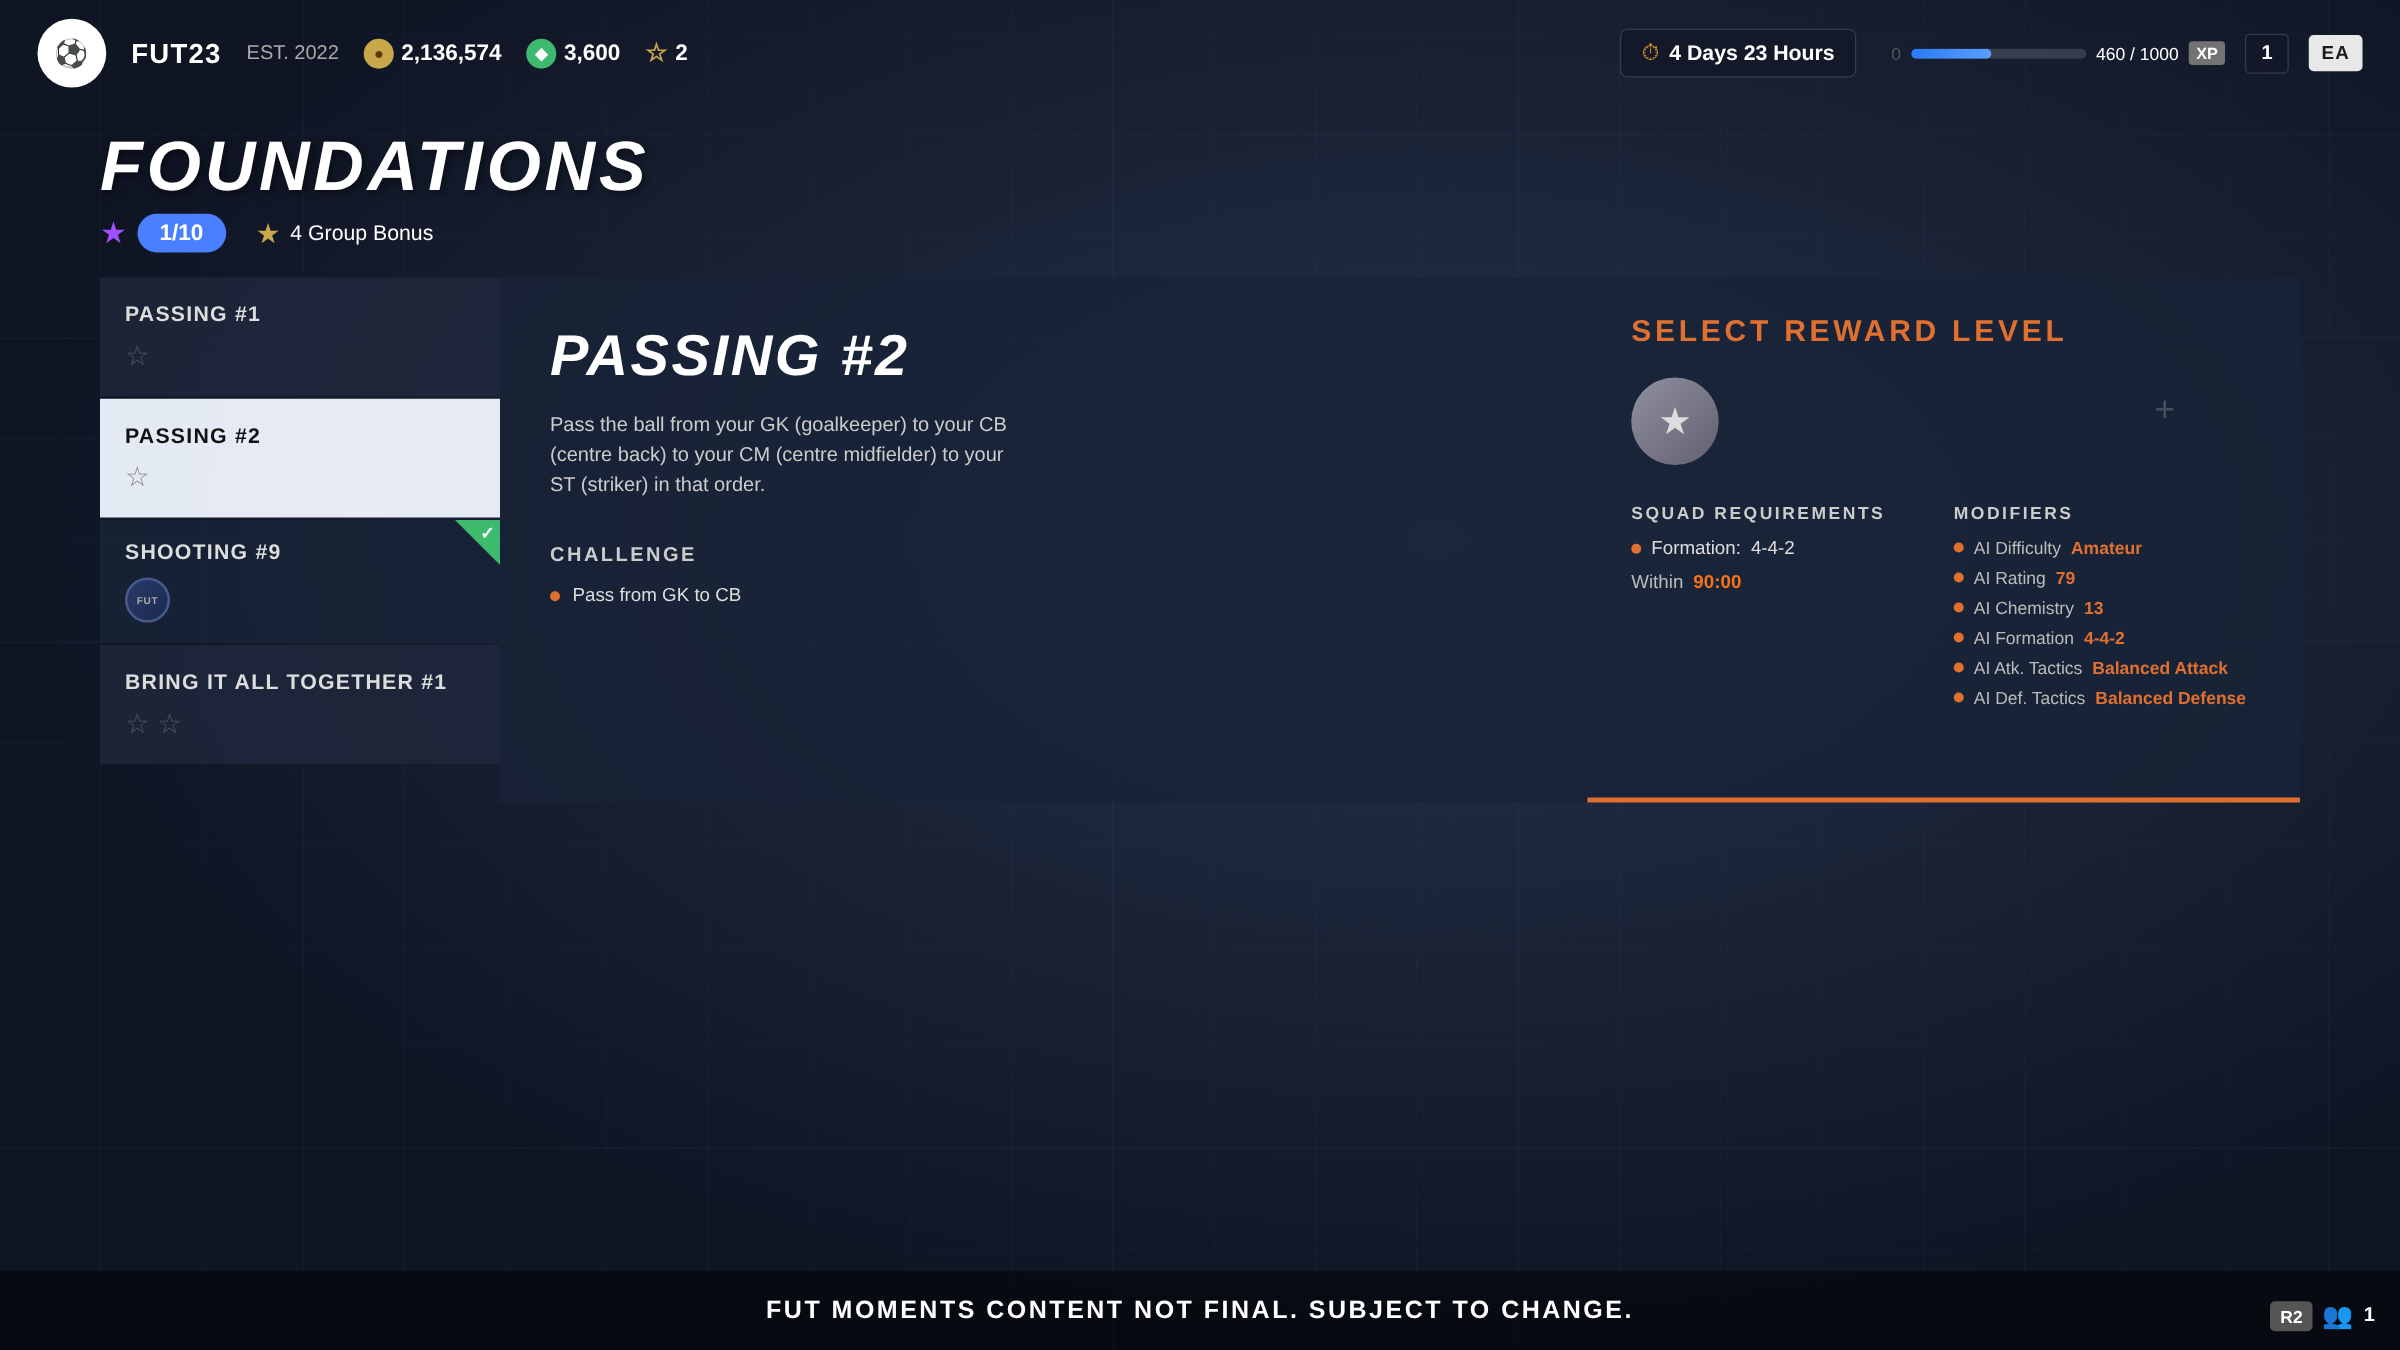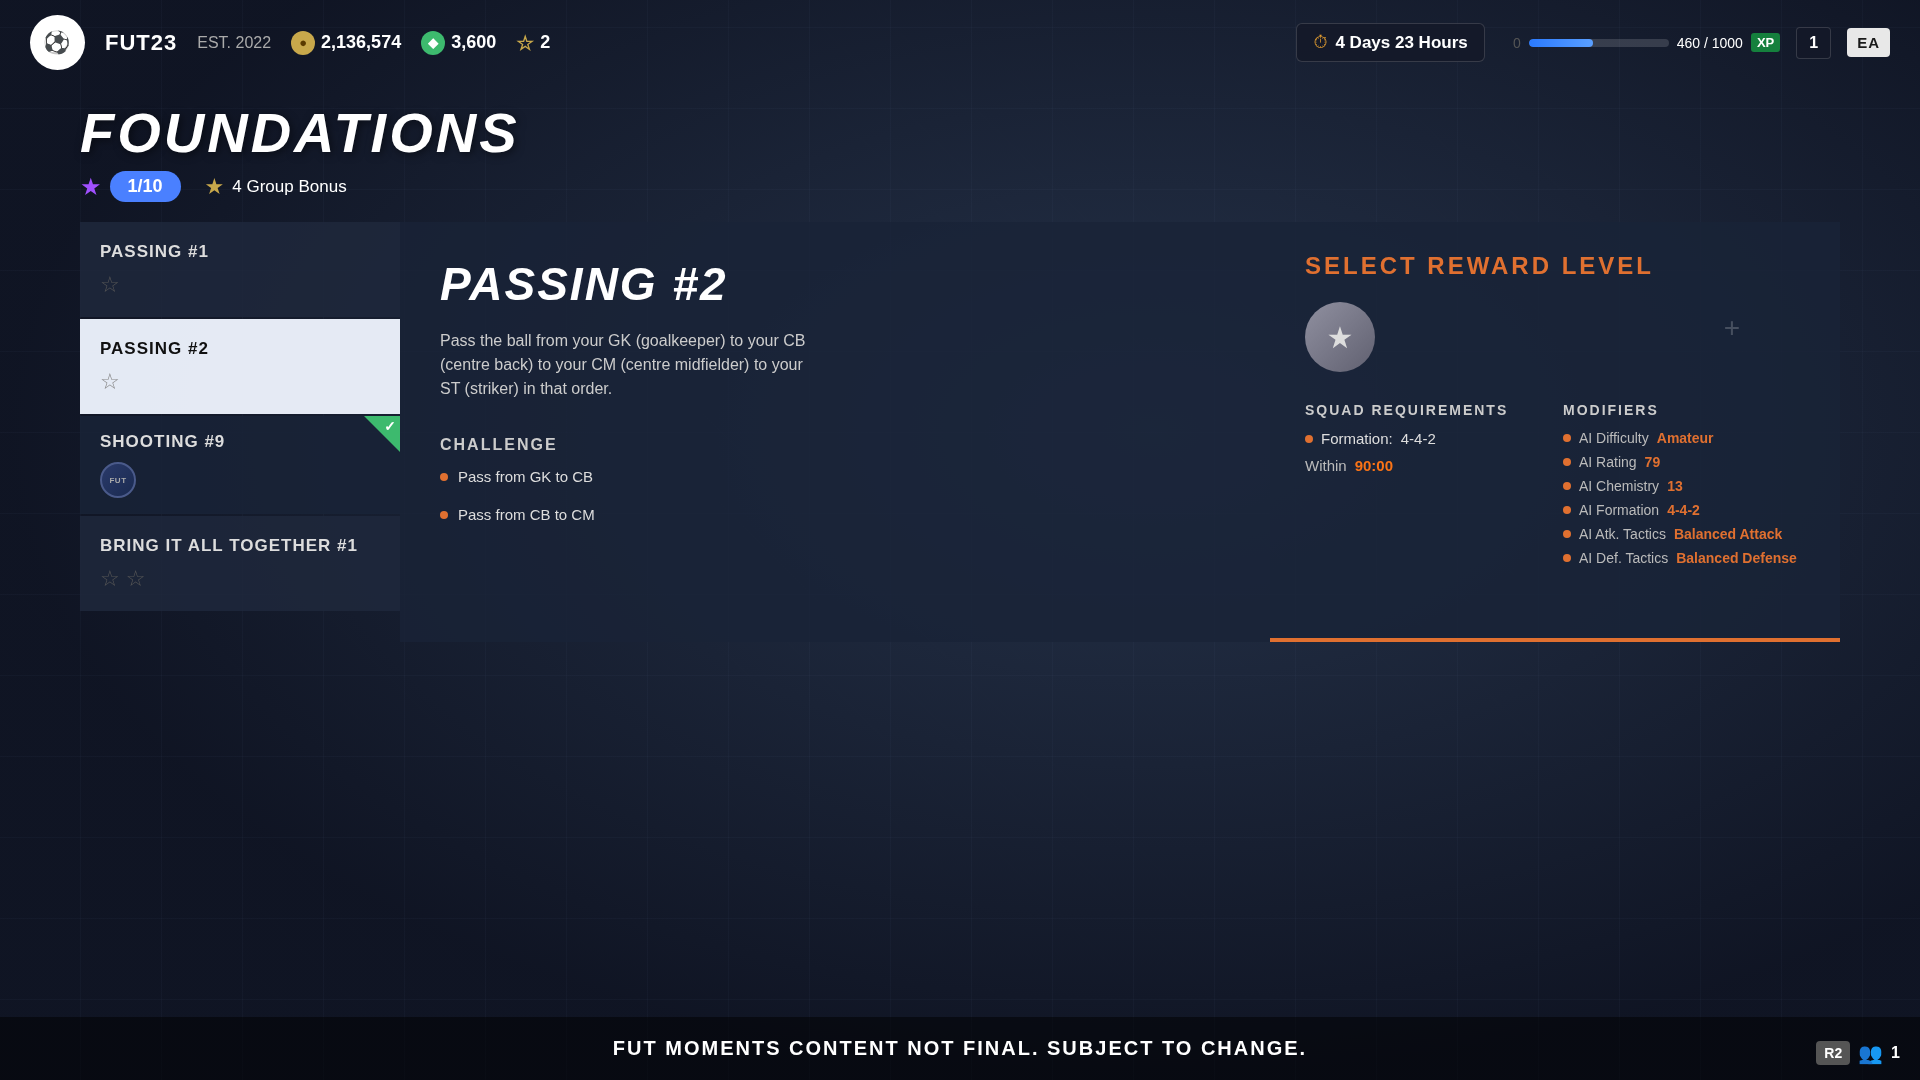--- a/index.html
+++ b/index.html
@@ -176,21 +176,21 @@
       background: linear-gradient(90deg, #2a7aff, #5a9fff);
       border-radius: 4px;
     }
 
     .xp-text {
       color: white;
       font-size: 14px;
     }
 
     .xp-badge {
-      background: #15803d;
+      background: #737373;
       color: white;
       font-size: 13px;
       font-weight: bold;
       padding: 2px 6px;
       border-radius: 3px;
     }
 
     .level-box {
       background: rgba(20,25,40,0.85);
       border: 1px solid rgba(255,255,255,0.15);
@@ -386,21 +386,21 @@
       font-weight: bold;
       color: #ccc;
       letter-spacing: 2px;
       margin-bottom: 14px;
     }
 
     .challenge-list {
       list-style: none;
       display: flex;
       flex-direction: column;
-      gap: 21px;
+      gap: 8px;
     }
 
     .challenge-list li {
       color: #ddd;
       font-size: 15px;
       display: flex;
       align-items: center;
       gap: 10px;
     }
 
@@ -680,24 +680,20 @@
       </div>
 
       <div class="middle-panel">
         <h2 class="challenge-name">PASSING #2</h2>
         <p class="challenge-desc">Pass the ball from your GK (goalkeeper) to your CB (centre back) to your CM (centre midfielder) to your ST (striker) in that order.</p>
         <p class="challenge-section-title">CHALLENGE</p>
         <ul class="challenge-list">
           <li>
             <span class="bullet-dot"></span>
             <span>Pass from GK to CB</span>
-          </li>
-          <li>
-            <span class="bullet-dot"></span>
-            <span>Pass from CB to CM</span>
           </li>
         </ul>
       </div>
 
       <div class="right-panel">
         <h3 class="reward-title">SELECT REWARD LEVEL</h3>
 
         <div class="reward-star-container">
           <div class="reward-star-circle">
             <span>★</span>

